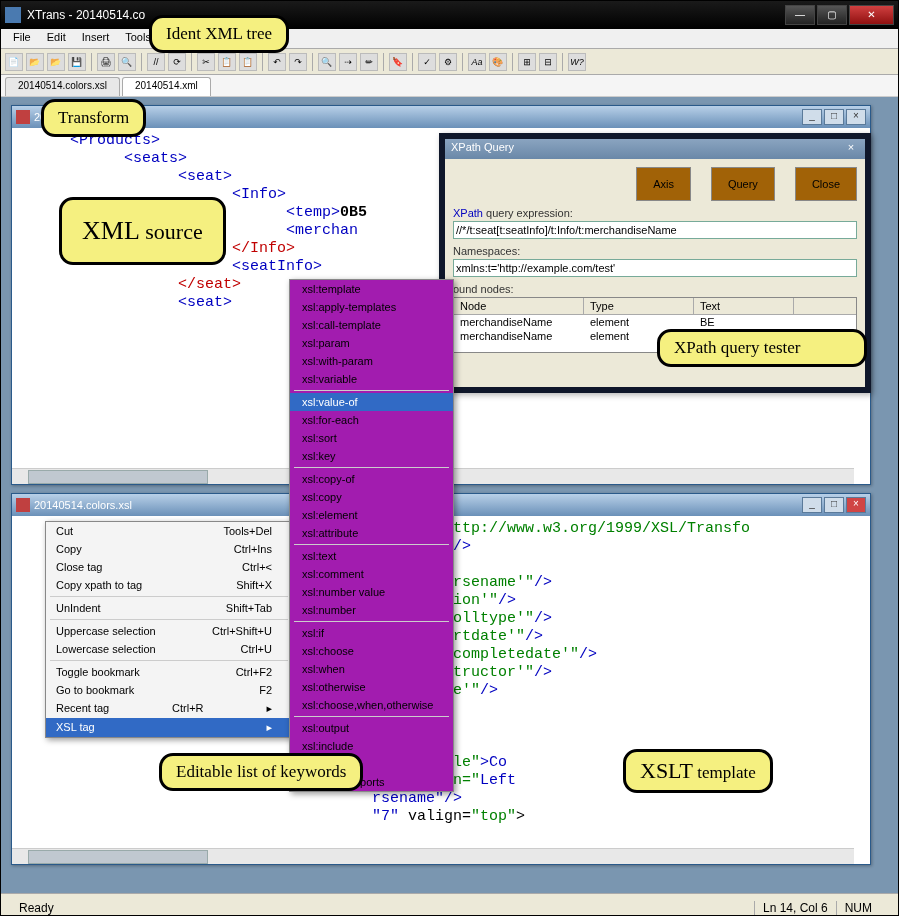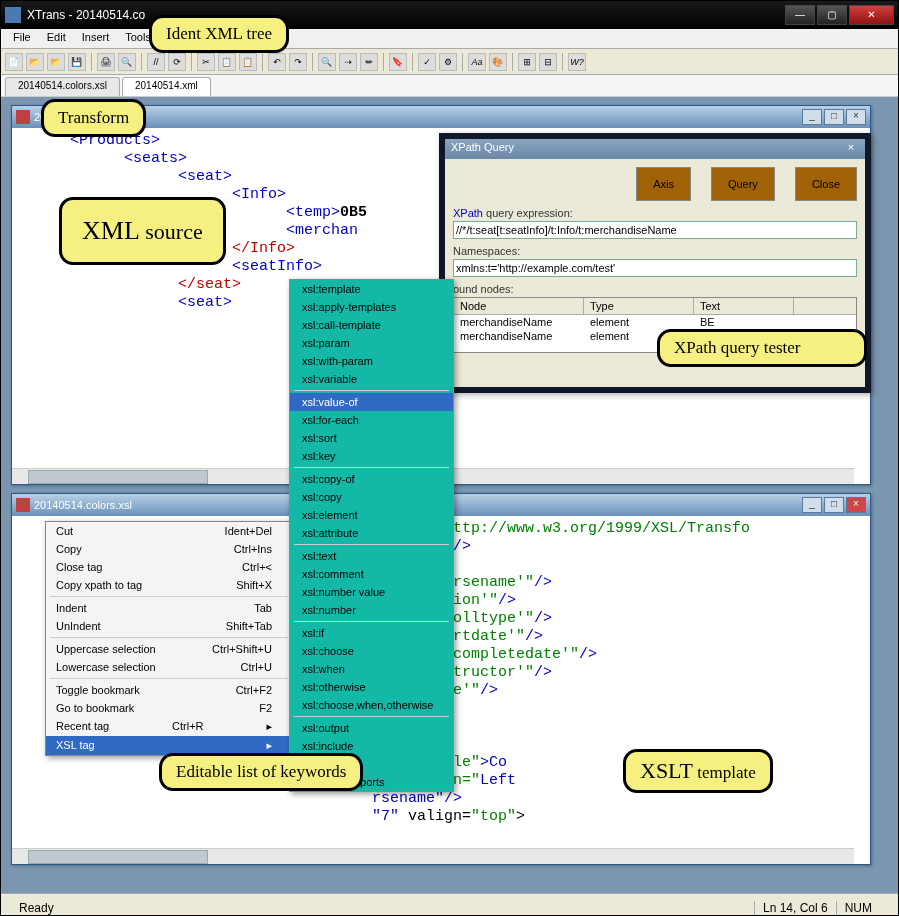--- a/index.html
+++ b/index.html
@@ -45,21 +45,21 @@
 .xpath input, .xpath .field { width: 100%; border: 1px solid #7a9; padding: 2px; font-size: 11px; margin-bottom: 6px; }
 .xpath .grid { border: 1px solid #888; height: 56px; background: #fff; font-size: 11px; }
 .xpath .grid .hdr { display: flex; background: #ece9d8; border-bottom: 1px solid #aaa; }
 .xpath .grid .hdr div { padding: 2px 6px; border-right: 1px solid #aaa; }
 .xpath .grid .row { display: flex; }
 .xpath .grid .row div { padding: 1px 6px; }
 .ctxmenu { position: absolute; background: #f4f4f4; border: 1px solid #888; box-shadow: 2px 2px 6px rgba(0,0,0,.4); font-size: 11px; }
 .ctxmenu .mi { padding: 3px 20px 3px 10px; display: flex; justify-content: space-between; gap: 30px; }
 .ctxmenu .mi.sub::after { content: '▸'; }
 .ctxmenu .msep { height: 1px; background: #ccc; margin: 2px 4px; }
-.submenu { position: absolute; background: #14b8a6; border: 1px solid #888; box-shadow: 2px 2px 6px rgba(0,0,0,.4); font-size: 11px; width: 165px; }
+.submenu { position: absolute; background: #a21caf; border: 1px solid #888; box-shadow: 2px 2px 6px rgba(0,0,0,.4); font-size: 11px; width: 165px; }
 .submenu .si { padding: 3px 12px; }
 .submenu .si.sel { background: #316ac5; color: #fff; }
 .submenu .ssep { height: 1px; background: #ccc; margin: 2px 4px; }
 .statusbar { position: absolute; bottom: 0; left: 0; right: 0; height: 22px; background: #ece9d8; border-top: 1px solid #aaa; display: flex; align-items: flex-end; padding: 0 18px; font-size: 12px; }
 .statusbar .cell { padding: 0 8px; border-left: 1px solid #aaa; }
 .statusbar .spacer { flex: 1; }
 .callout { position: absolute; background: #f5f080; border: 3px solid #000; border-radius: 14px; padding: 6px 14px; font-family: Georgia, serif; font-size: 17px; color: #000; z-index: 500; }
 .callout.big { font-size: 22px; padding: 16px 20px; margin-left: 36px; }
 </style>
 </head>
@@ -221,39 +221,35 @@
             <div style="width:110px">element</div>
             <div style="width:100px">BE</div>
           </div>
         </div>
       </div>
     </div>
 
     <div class="ctxmenu" style="left:44px; top:424px; width:248px;" id="ctxmenu">
         <div class="mi">
           <span>Cut</span>
-          <span>Ident+Del</span>
+          <span>Tools+Del</span>
         </div>
         <div class="mi">
           <span>Copy</span>
           <span>Ctrl+Ins</span>
         </div>
         <div class="mi">
           <span>Close tag</span>
           <span>Ctrl+&lt;</span>
         </div>
         <div class="mi">
           <span>Copy xpath to tag</span>
           <span>Shift+X</span>
         </div>
         <div class="msep"></div>
-        <div class="mi">
-          <span>Indent</span>
-          <span>Tab</span>
-        </div>
         <div class="mi">
           <span>UnIndent</span>
           <span>Shift+Tab</span>
         </div>
         <div class="msep"></div>
         <div class="mi">
           <span>Uppercase selection</span>
           <span>Ctrl+Shift+U</span>
         </div>
         <div class="mi">

